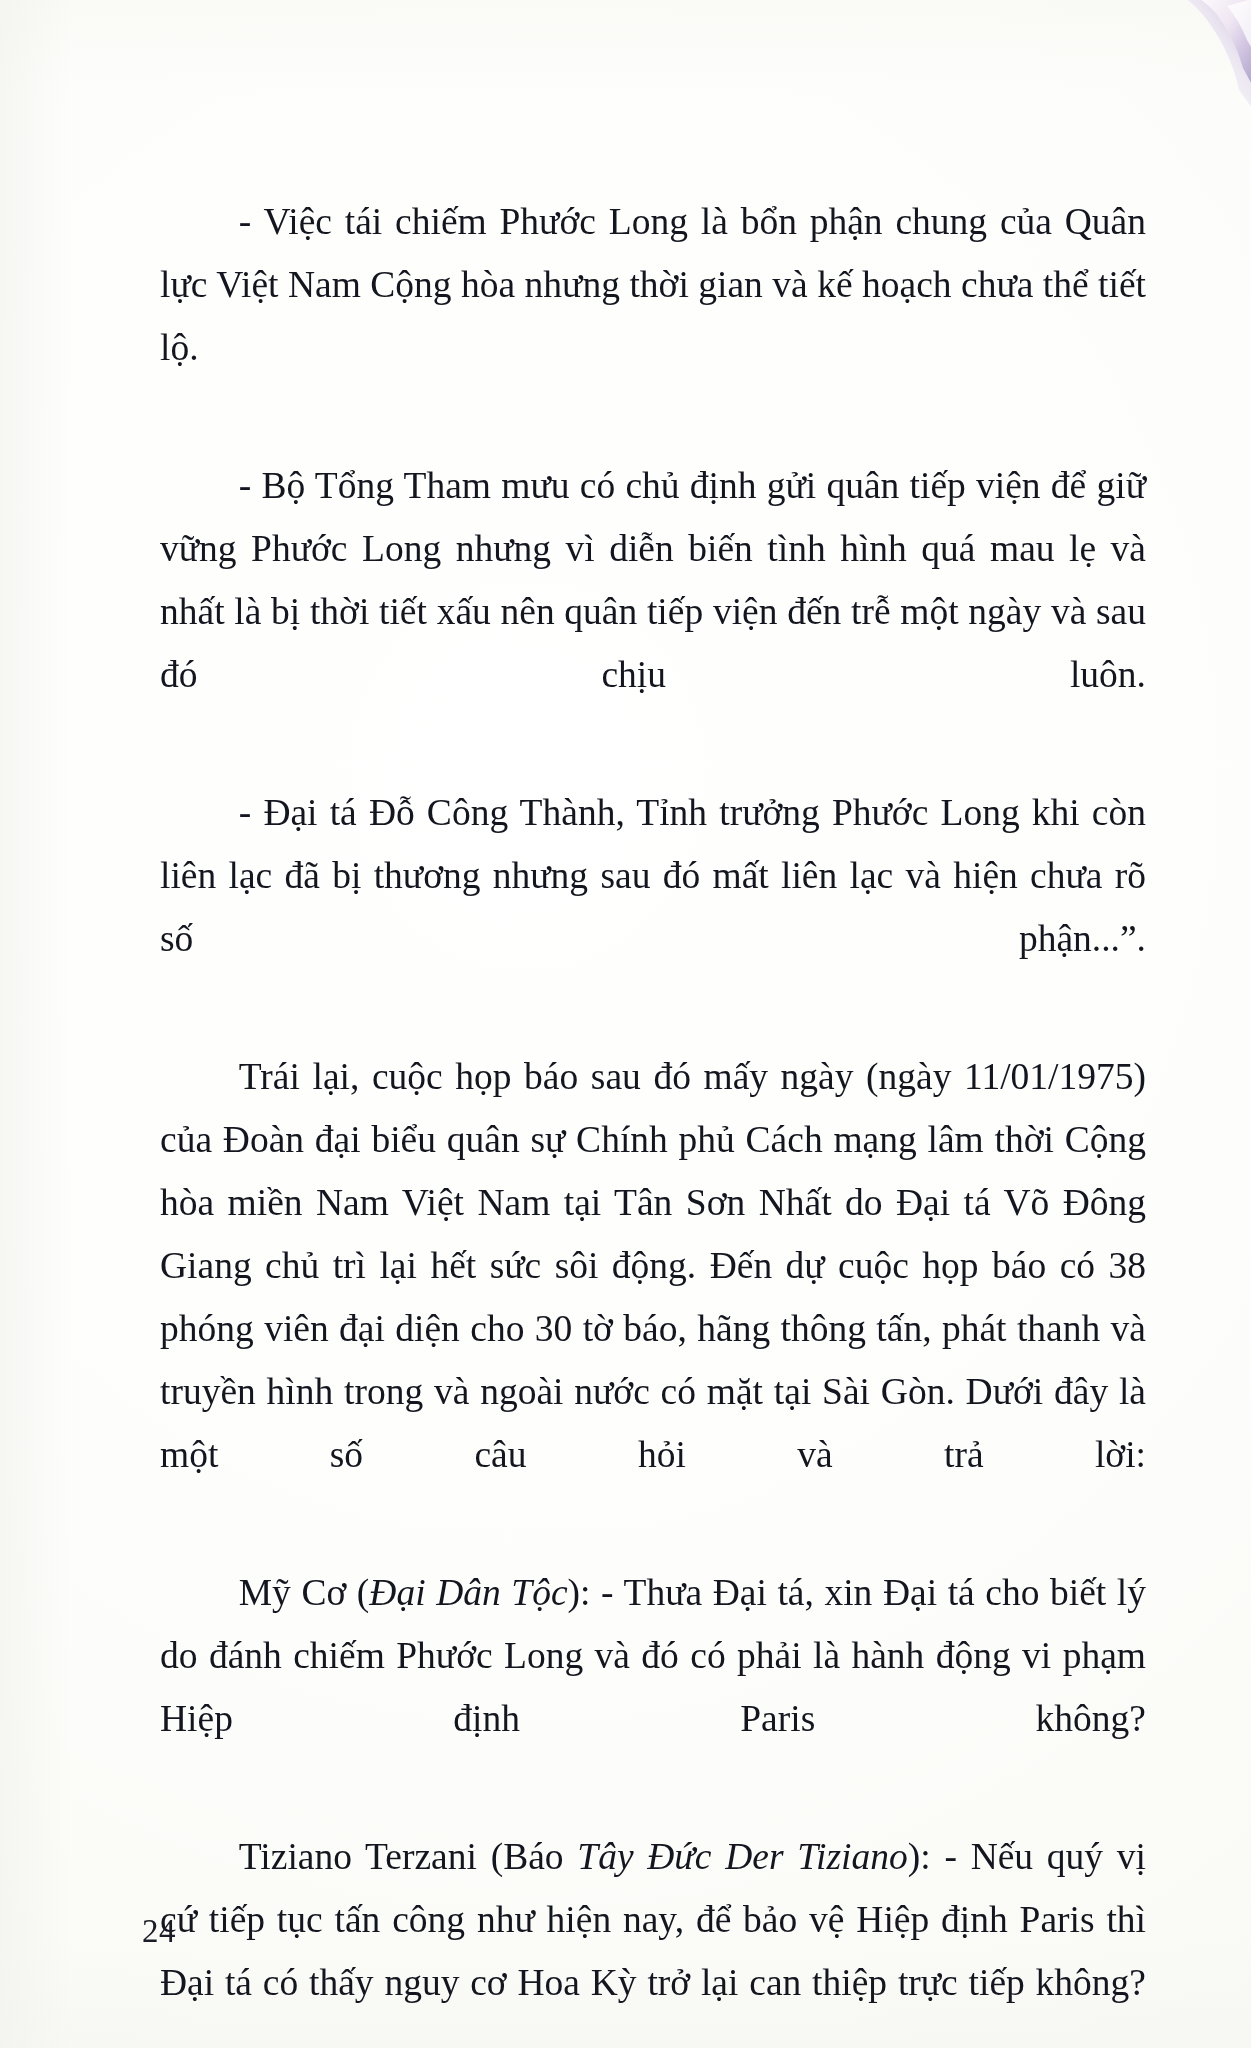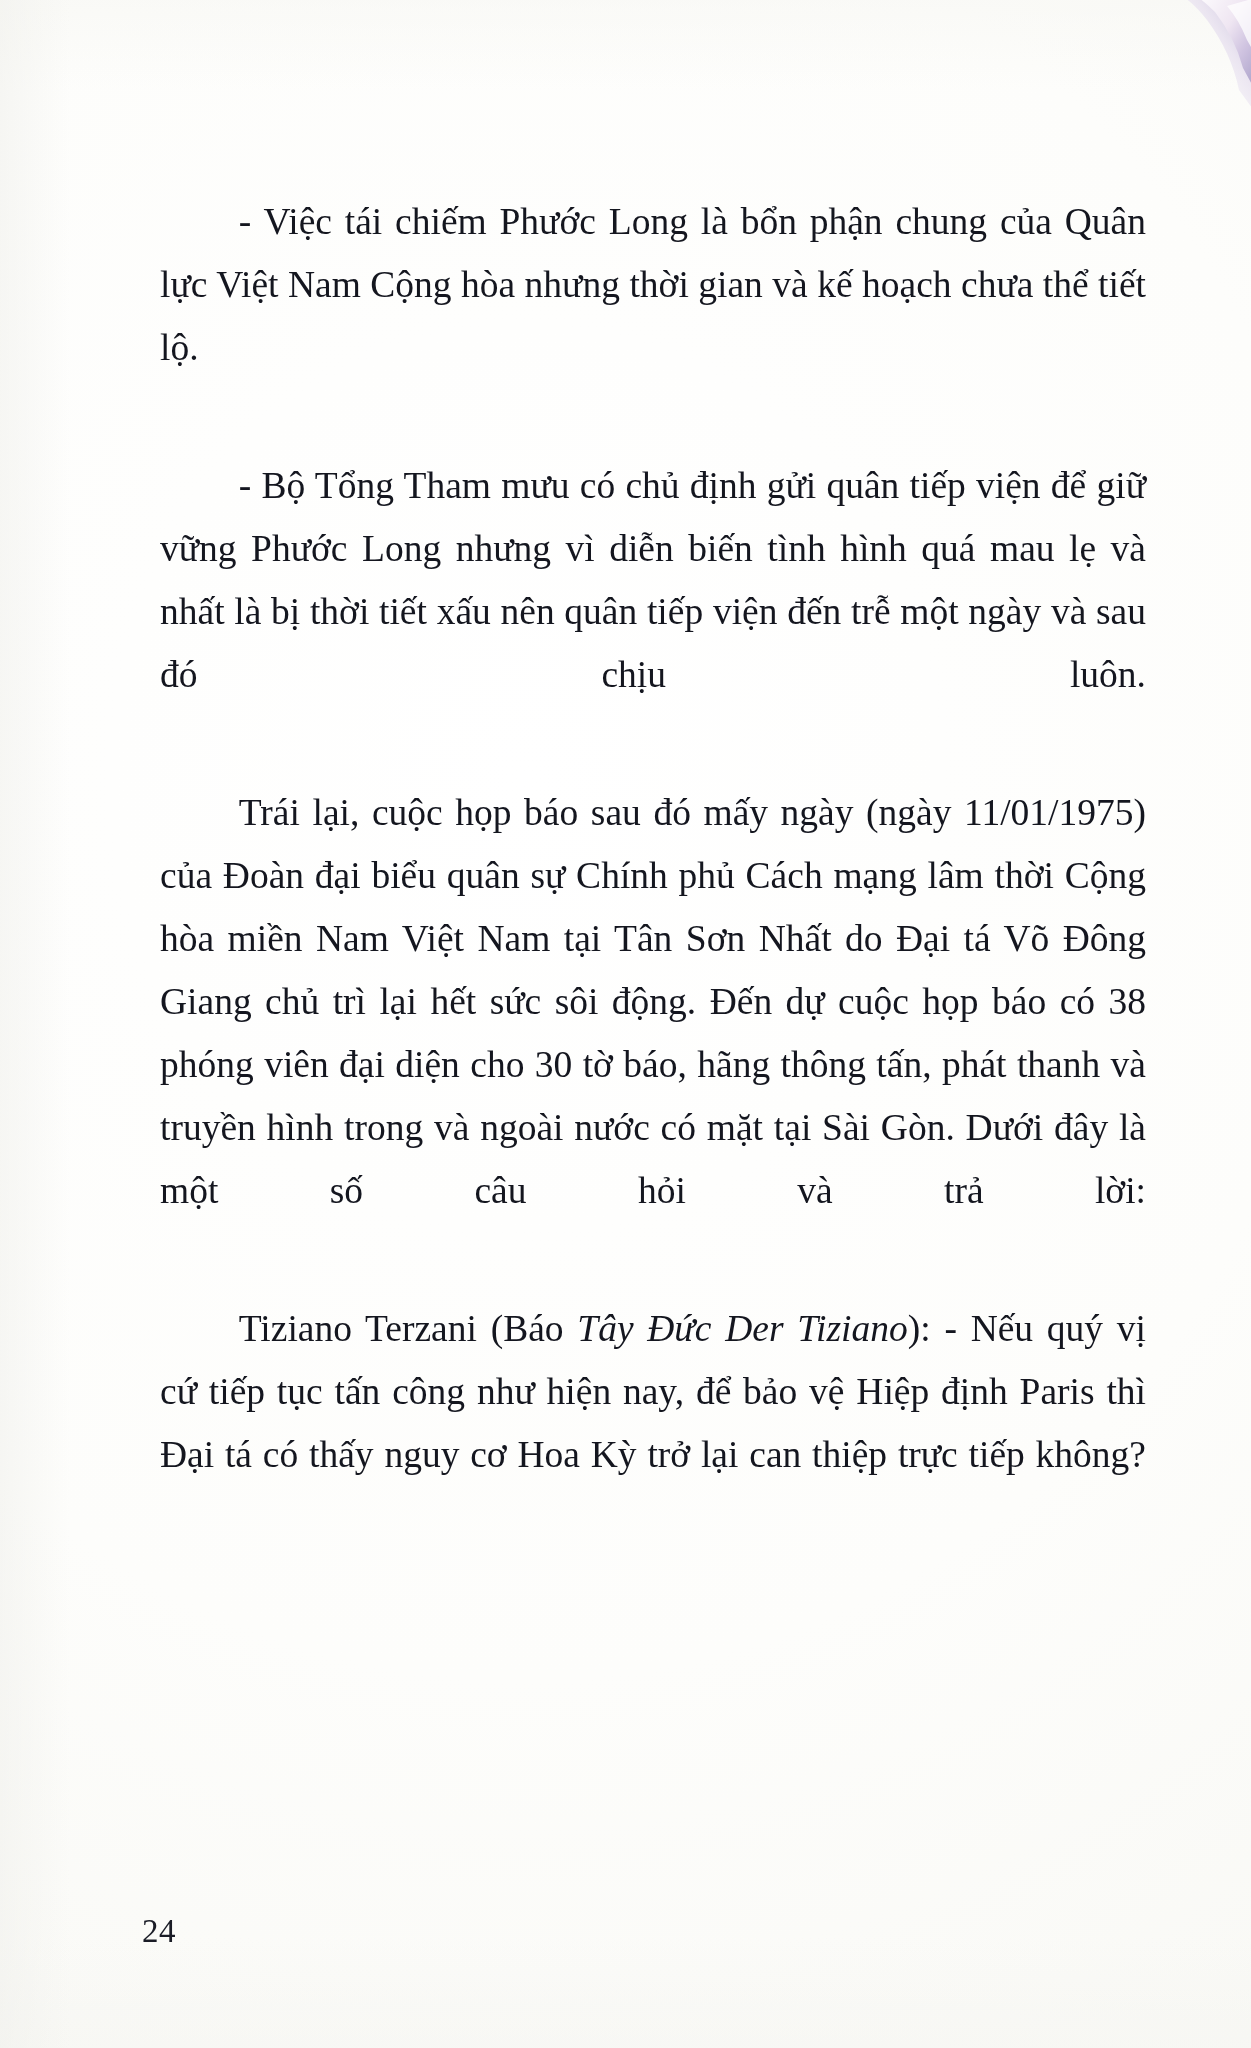--- a/index.html
+++ b/index.html
@@ -116,23 +116,25 @@
     <path d="M120 0 L120 96 L108 74 Q100 44 80 18 Q68 6 58 0 Z" fill="url(#curlg)"></path>
     <path d="M120 4 L120 60 L112 46 Q104 26 92 12 Z" fill="#ffffff" opacity="0.75"></path>
   </svg>
 
   <div id="text-column">
 
     <p class="para">- Việc tái chiếm Phước Long là bổn phận chung của Quân lực Việt Nam Cộng hòa nhưng thời gian và kế hoạch chưa thể tiết lộ.</p>
 
     <p class="para">- Bộ Tổng Tham mưu có chủ định gửi quân tiếp viện để giữ vững Phước Long nhưng vì diễn biến tình hình quá mau lẹ và nhất là bị thời tiết xấu nên quân tiếp viện đến trễ một ngày và sau đó chịu luôn.</p>
 
+    <p class="para">- Đại tá Đỗ Công Thành, Tỉnh trưởng Phước Long khi còn liên lạc đã bị thương nhưng sau đó mất liên lạc và hiện chưa rõ số phận...”.</p>
 
     <p class="para">Trái lại, cuộc họp báo sau đó mấy ngày (ngày 11/01/1975) của Đoàn đại biểu quân sự Chính phủ Cách mạng lâm thời Cộng hòa miền Nam Việt Nam tại Tân Sơn Nhất do Đại tá Võ Đông Giang chủ trì lại hết sức sôi động. Đến dự cuộc họp báo có 38 phóng viên đại diện cho 30 tờ báo, hãng thông tấn, phát thanh và truyền hình trong và ngoài nước có mặt tại Sài Gòn. Dưới đây là một số câu hỏi và trả lời:</p>
 
+    <p class="para"><span>Mỹ Cơ (</span><em class="title-italic">Đại Dân Tộc</em><span>): - Thưa Đại tá, xin Đại tá cho biết lý do đánh chiếm Phước Long và đó có phải là hành động vi phạm Hiệp định Paris không?</span></p>
 
 
     <p class="para"><span>Tiziano Terzani (Báo </span><em class="title-italic">Tây Đức Der Tiziano</em><span>): - Nếu quý vị cứ tiếp tục tấn công như hiện nay, để bảo vệ Hiệp định Paris thì Đại tá có thấy nguy cơ Hoa Kỳ trở lại can thiệp trực tiếp không?</span></p>
 
   </div>
 
   <div id="page-number">24</div>
 
 </div>
 

